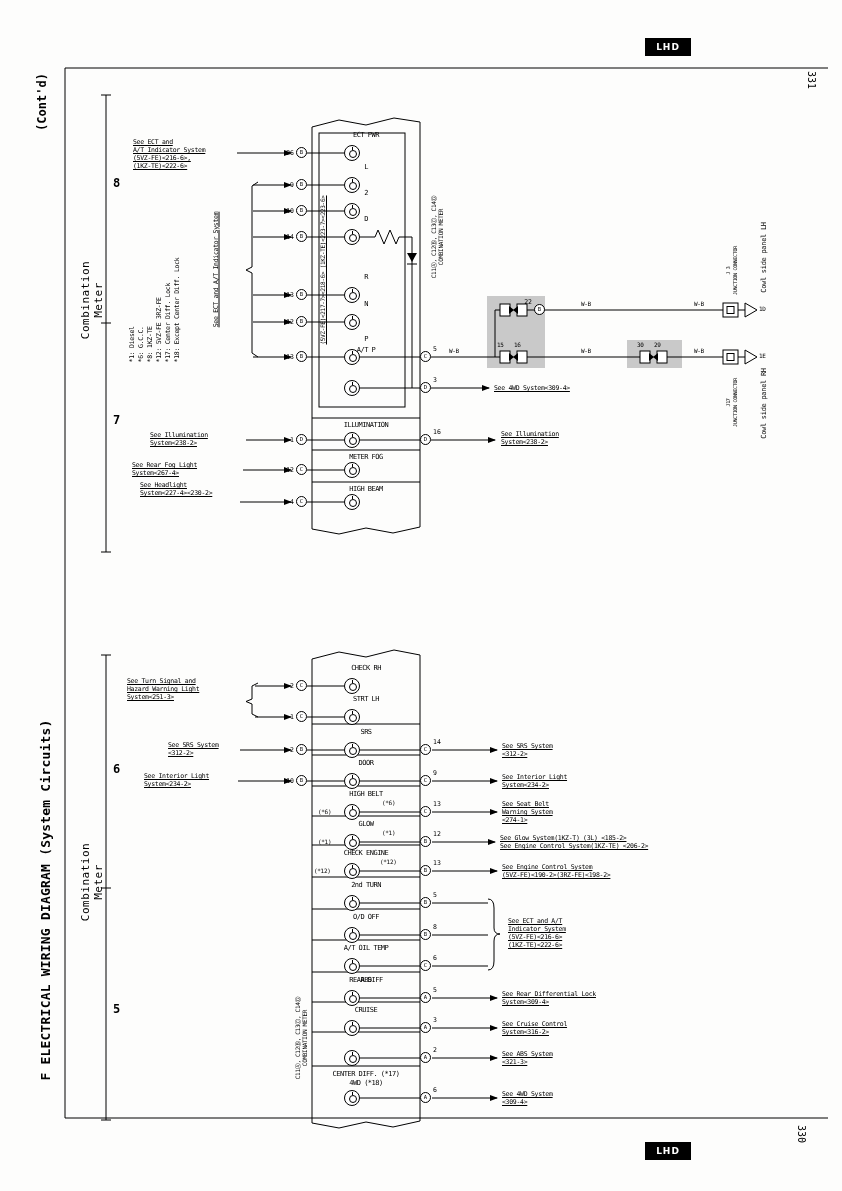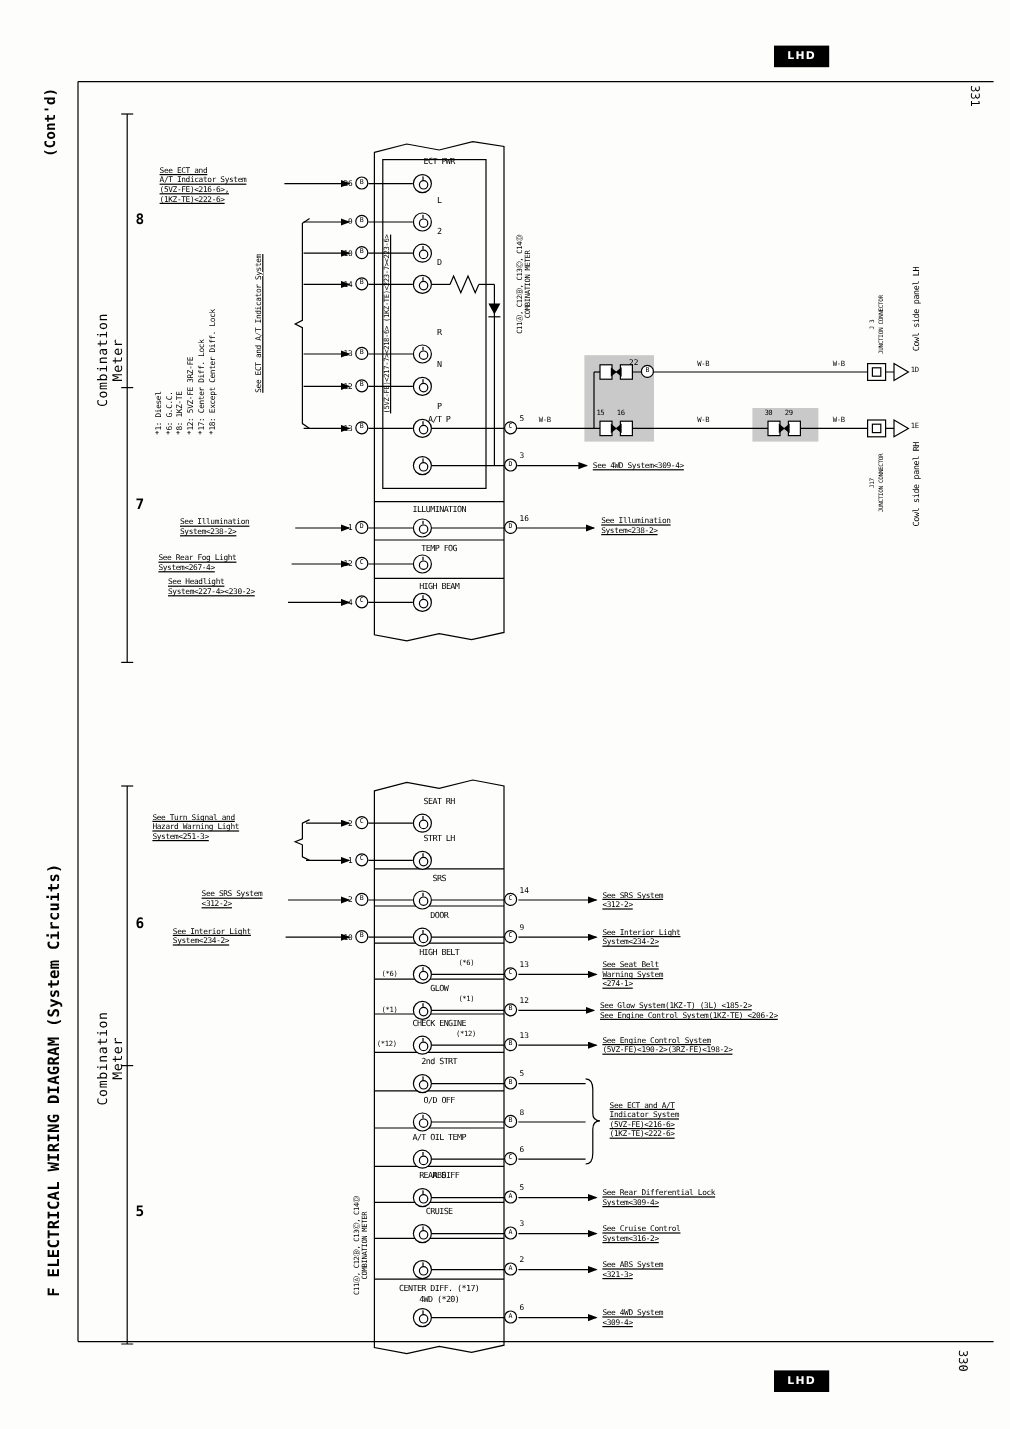--- a/index.html
+++ b/index.html
@@ -250,21 +250,21 @@
 <span class="pnum" style="left:433px;top:376px">3</span>
 <span class="pin" style="left:420px;top:382px">D</span>
 
 <div class="lamp-label" style="top:421px">ILLUMINATION</div>
 <span class="lamp" style="left:344px;top:432px"></span>
 <span class="pnum" style="left:276px;top:436px;width:18px;text-align:right">1</span>
 <span class="pin" style="left:296px;top:434px">D</span>
 <span class="pnum" style="left:433px;top:428px">16</span>
 <span class="pin" style="left:420px;top:434px">D</span>
 
-<div class="lamp-label" style="top:453px">TEMP FOG</div>
+<div class="lamp-label" style="top:453px">METER FOG</div>
 <span class="lamp" style="left:344px;top:462px"></span>
 <span class="pnum" style="left:276px;top:466px;width:18px;text-align:right">12</span>
 <span class="pin" style="left:296px;top:464px">C</span>
 
 <div class="lamp-label" style="top:485px">HIGH BEAM</div>
 <span class="lamp" style="left:344px;top:494px"></span>
 <span class="pnum" style="left:276px;top:498px;width:18px;text-align:right">4</span>
 <span class="pin" style="left:296px;top:496px">C</span>
 
 <div class="t65 ml ref" style="left:133px;top:138px">See ECT and
@@ -312,21 +312,21 @@
   <div class="t6" style="position:static;font-size:5px">J 3</div>
   <div class="t6" style="position:static;font-size:5px">JUNCTION CONNECTOR</div>
 </div>
 <div class="vert" style="left:701px;top:397px;width:60px;height:11px">
   <div class="t6" style="position:static;font-size:5px">J17</div>
   <div class="t6" style="position:static;font-size:5px">JUNCTION CONNECTOR</div>
 </div>
 <div class="vert t" style="left:713px;top:253px;width:100px;height:9px">Cowl side panel LH</div>
 <div class="vert t" style="left:713px;top:399px;width:100px;height:9px">Cowl side panel RH</div>
 
-<div class="lamp-label" style="top:664px">SEAT RH</div>
+<div class="lamp-label" style="top:664px">CHECK RH</div>
 <span class="lamp" style="left:344px;top:678px"></span>
 <span class="pnum" style="left:276px;top:682px;width:18px;text-align:right">2</span>
 <span class="pin" style="left:296px;top:680px">C</span>
 
 <div class="lamp-label" style="top:695px">STRT LH</div>
 <span class="lamp" style="left:344px;top:709px"></span>
 <span class="pnum" style="left:276px;top:713px;width:18px;text-align:right">1</span>
 <span class="pin" style="left:296px;top:711px">C</span>
 
 <div class="lamp-label" style="top:728px">SRS</div>
@@ -357,21 +357,21 @@
 <span class="pnum" style="left:433px;top:830px">12</span>
 <span class="pin" style="left:420px;top:836px">B</span>
 
 <div class="lamp-label" style="top:849px">CHECK ENGINE</div>
 <span class="lamp" style="left:344px;top:863px"></span>
 <span class="t6" style="left:314px;top:867px">(*12)</span>
 <span class="t6" style="left:380px;top:858px">(*12)</span>
 <span class="pnum" style="left:433px;top:859px">13</span>
 <span class="pin" style="left:420px;top:865px">B</span>
 
-<div class="lamp-label" style="top:881px">2nd STRT</div>
+<div class="lamp-label" style="top:881px">2nd TURN</div>
 <span class="lamp" style="left:344px;top:895px"></span>
 <span class="pnum" style="left:433px;top:891px">5</span>
 <span class="pin" style="left:420px;top:897px">B</span>
 
 <div class="lamp-label" style="top:913px">O/D OFF</div>
 <span class="lamp" style="left:344px;top:927px"></span>
 <span class="pnum" style="left:433px;top:923px">8</span>
 <span class="pin" style="left:420px;top:929px">B</span>
 
 <div class="lamp-label" style="top:944px">A/T OIL TEMP</div>
@@ -388,21 +388,21 @@
 <span class="lamp" style="left:344px;top:1020px"></span>
 <span class="pnum" style="left:433px;top:1016px">3</span>
 <span class="pin" style="left:420px;top:1022px">A</span>
 
 <div class="lamp-label" style="top:976px">ABS</div>
 <span class="lamp" style="left:344px;top:1050px"></span>
 <span class="pnum" style="left:433px;top:1046px">2</span>
 <span class="pin" style="left:420px;top:1052px">A</span>
 
 <div class="lamp-label" style="top:1070px">CENTER DIFF. (*17)</div>
-<div class="lamp-label" style="top:1079px">4WD (*20)</div>
+<div class="lamp-label" style="top:1079px">4WD (*18)</div>
 <span class="lamp" style="left:344px;top:1090px"></span>
 <span class="pnum" style="left:433px;top:1086px">6</span>
 <span class="pin" style="left:420px;top:1092px">A</span>
 
 <div class="t65 ml ref" style="left:127px;top:677px">See Turn Signal and
 Hazard Warning Light
 System&lt;251-3&gt;</div>
 <div class="t65 ml ref" style="left:168px;top:741px">See SRS System
 &lt;312-2&gt;</div>
 <div class="t65 ml ref" style="left:144px;top:772px">See Interior Light

